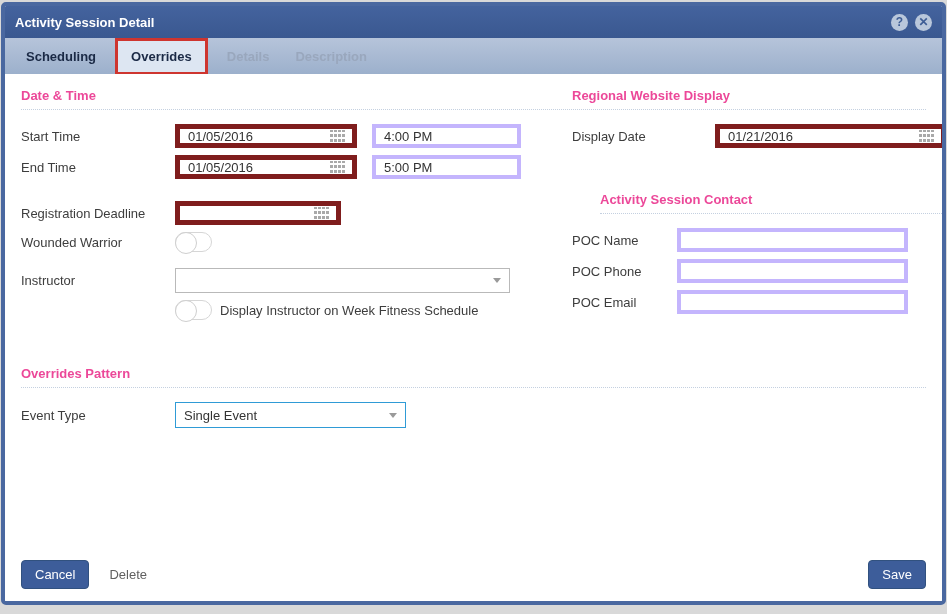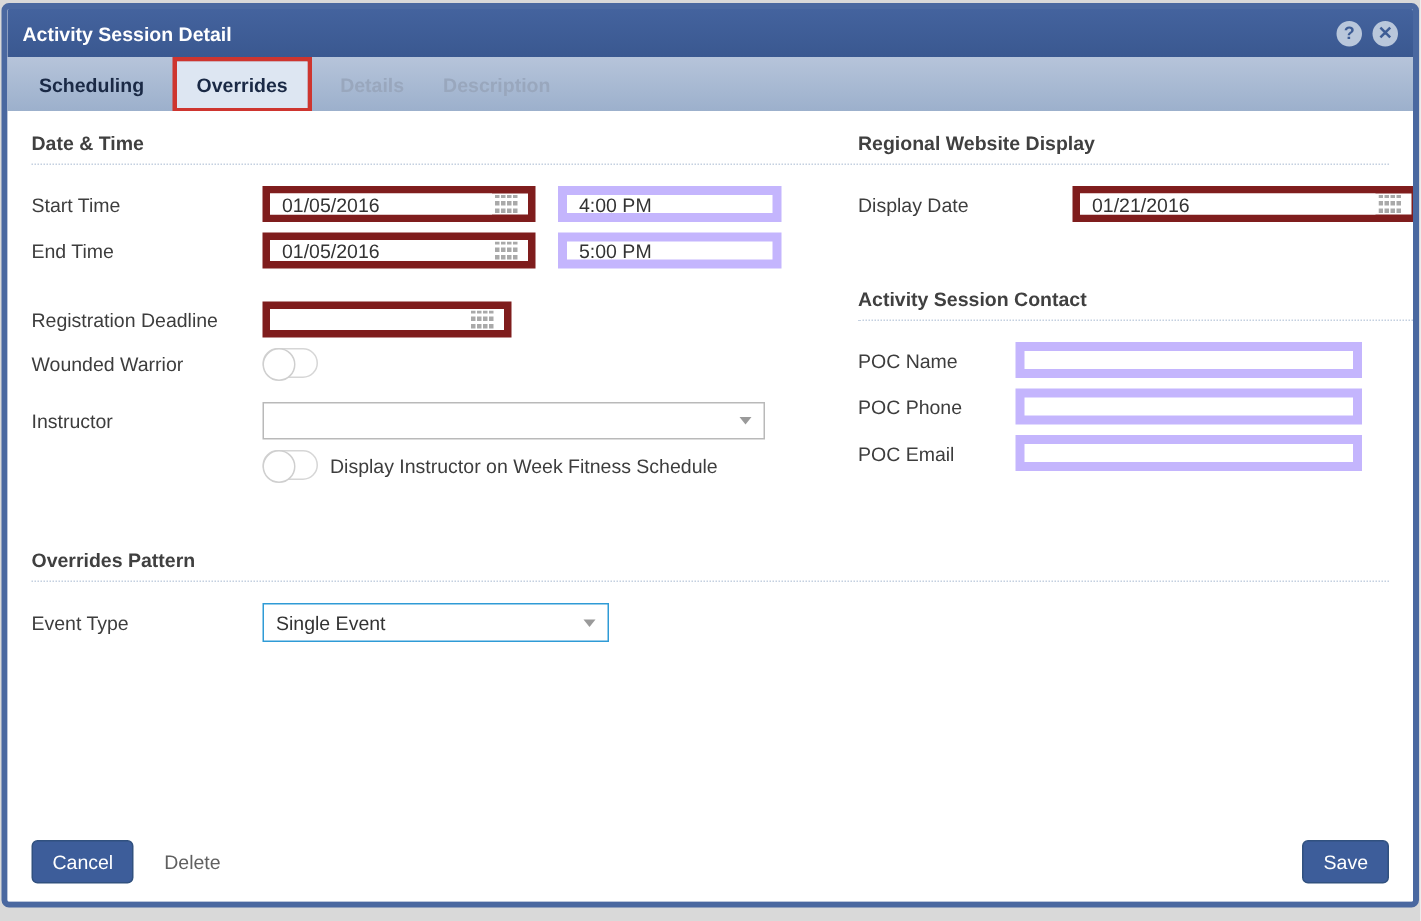--- a/index.html
+++ b/index.html
@@ -91,36 +91,36 @@
   }
   .sect-row {
     display: flex;
     border-bottom: 1px dotted #c4d0e0;
     padding-bottom: 6px;
     margin-bottom: 14px;
   }
   .sect-title {
     font-size: 13px;
     font-weight: bold;
-    color: #404040;
+    color: #ec4899;
   }
   .sect-row .left-head { flex: 0 0 551px; }
   .cols { display: flex; }
   .col-left { flex: 0 0 551px; }
   .col-right { flex: 1; }
   .row {
     display: flex;
     align-items: center;
     margin-bottom: 7px;
   }
   .lbl { flex: 0 0 154px; color: #3d3d3d; }
   .lbl-r { flex: 0 0 105px; color: #3d3d3d; }
   
   .txt {
-    border: 6px solid #c4b5fd;
+    border: 4px solid #c4b5fd;
     height: 24px;
     font-family: "Liberation Sans", sans-serif;
     font-size: 13px;
     color: #333;
     padding: 0 8px;
     background: #fff;
     outline: none;
     width: 100%;
   }
   .datefield {
@@ -199,20 +199,21 @@
     margin-left: 154px;
     margin-top: 3px;
     margin-bottom: 40px;
   }
   .instructor-toggle-row .tg-label { margin-left: 8px; color: #3d3d3d; }
   .display-date-row { margin-bottom: 44px; gap: 38px; }
   .contact-head {
     border-bottom: 1px dotted #c4d0e0;
     padding-bottom: 6px;
     margin-bottom: 14px;
+    margin-left: 28px;
   }
   .recurrence-head { margin-top: 6px; }
   
   .footer {
     margin-top: auto;
     display: flex;
     align-items: center;
     padding-top: 10px;
   }
   .btn {

